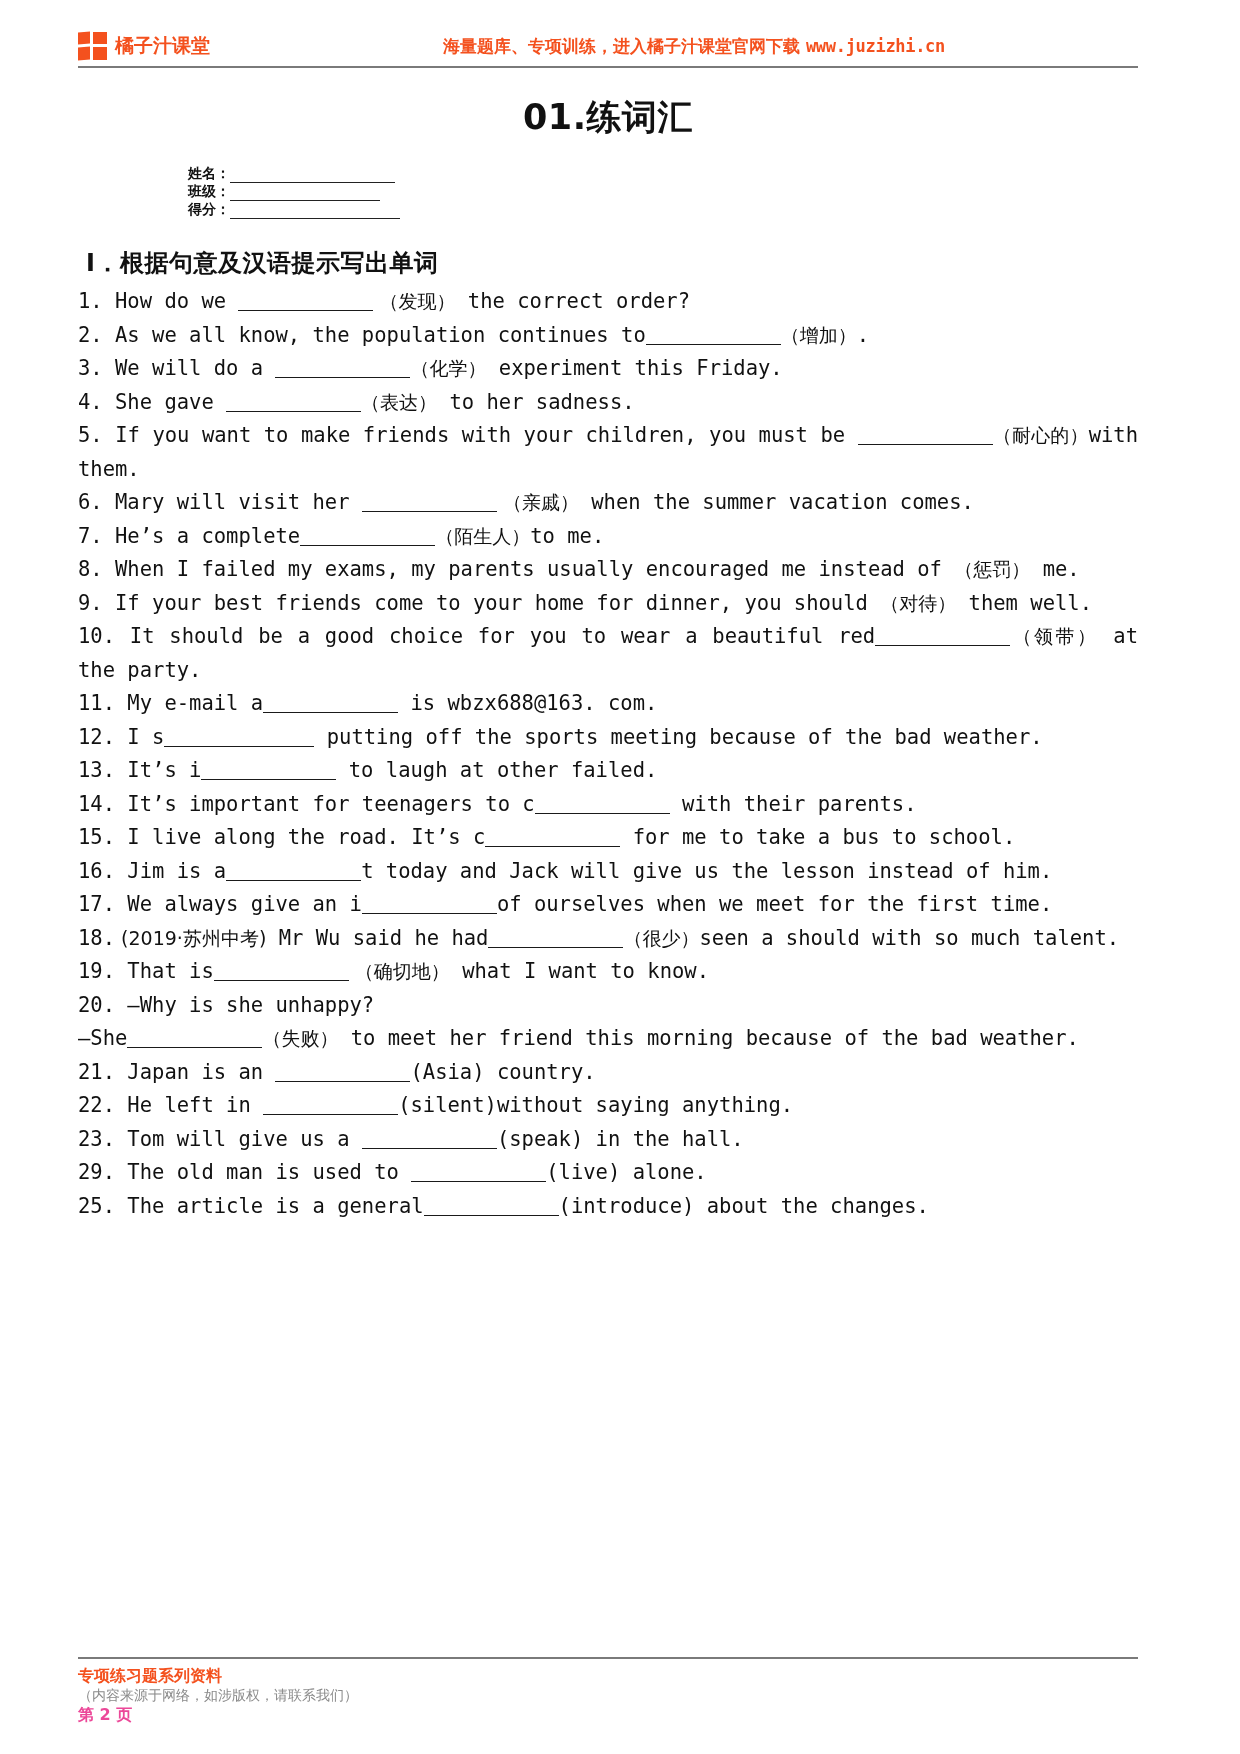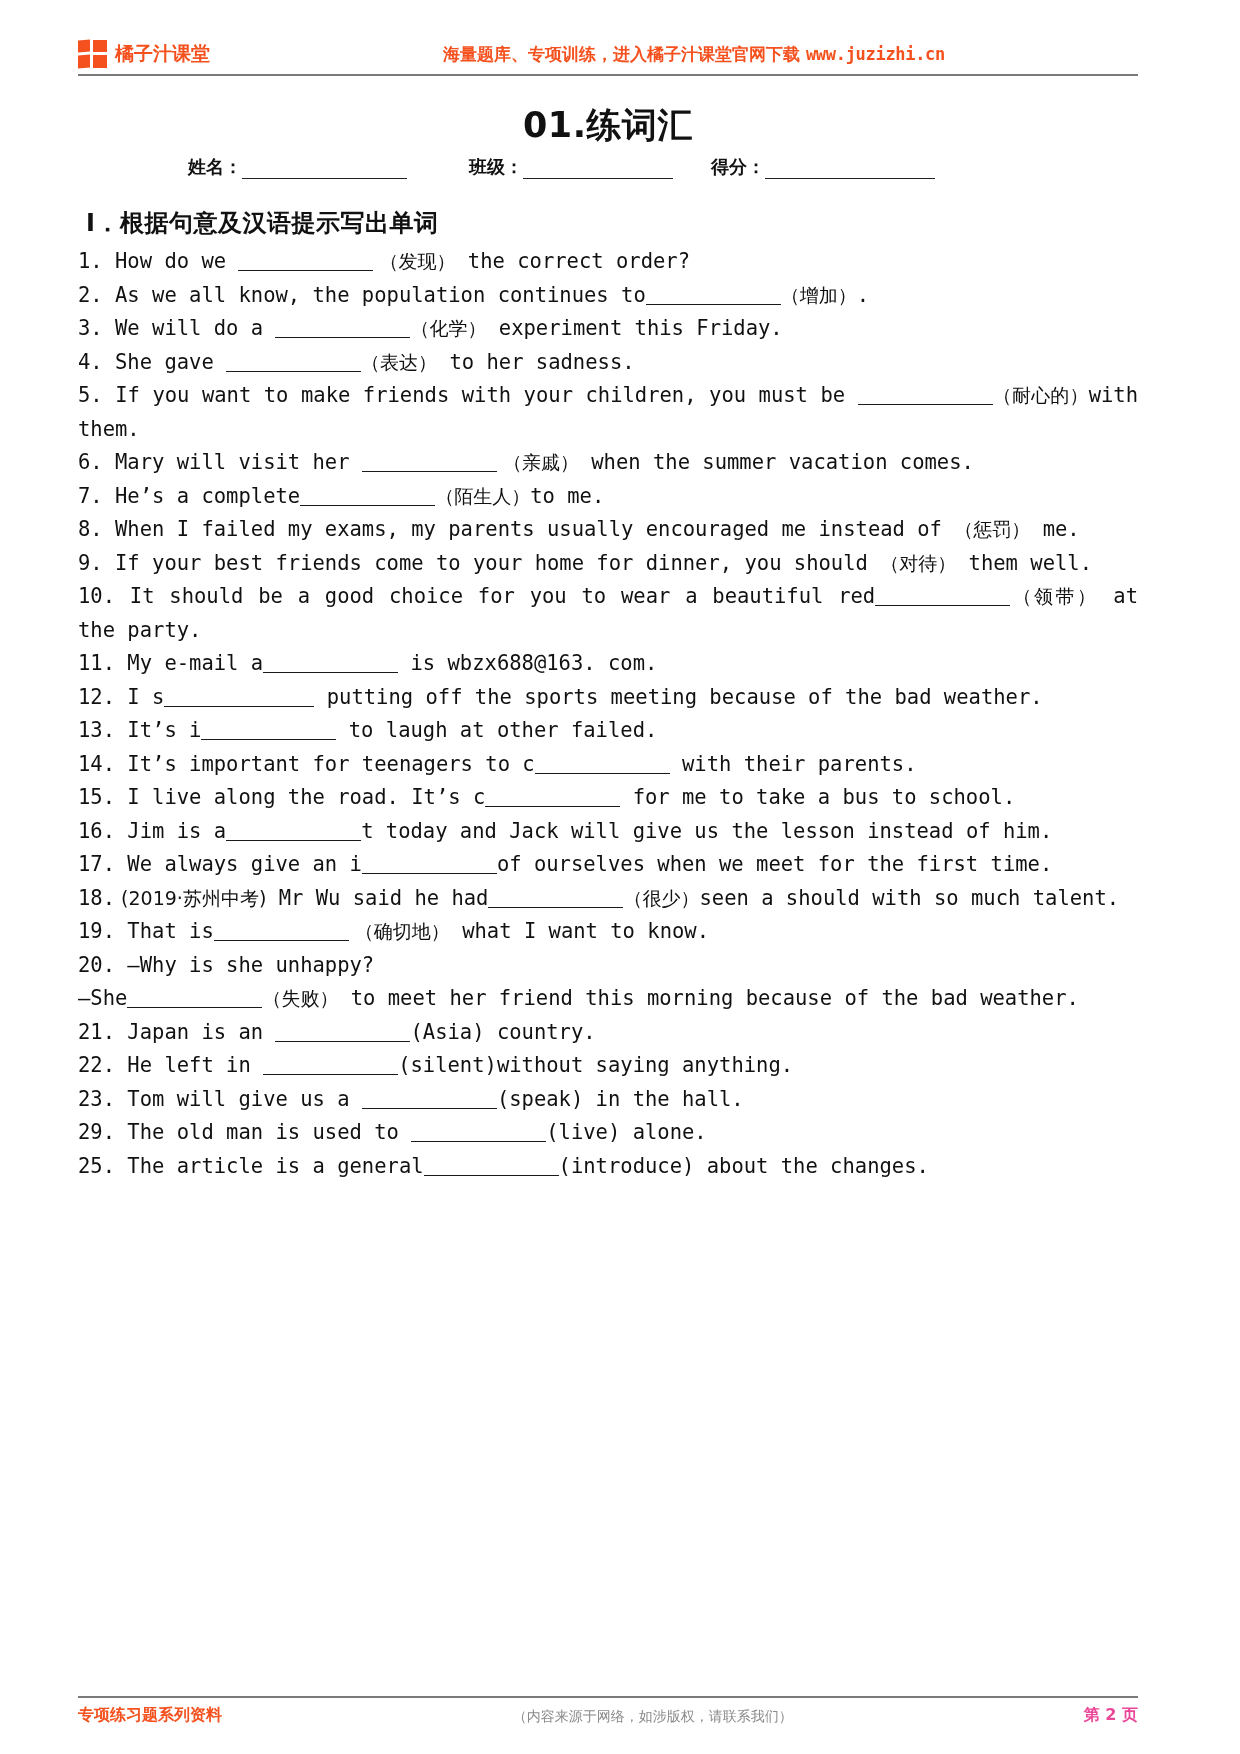--- a/index.html
+++ b/index.html
@@ -5,21 +5,21 @@
   * { box-sizing: border-box; }
   html, body { margin:0; padding:0; }
   body {
     width:1240px; height:1754px;
     background:#ffffff;
     font-family:"Liberation Serif", serif;
     color:#111111;
     position:relative;
     overflow:hidden;
   }
-  .page { width:1216px; height:1754px; position:relative; padding:8px 78px; }
+  .page { width:1216px; height:1754px; position:relative; padding:0 78px; }
 
   
   .header {
     display:flex; align-items:center;
     padding-top:30px;
     height:62px;
   }
   .logo-wrap { display:flex; align-items:center; gap:7px; flex:0 0 auto; }
   .logo-mark {
     width:30px; height:28px; position:relative; flex:0 0 auto;
@@ -55,23 +55,24 @@
     text-align:center;
     font-family:"DejaVu Sans", sans-serif;
     font-weight:bold;
     font-size:35px;
     margin-top:26px;
     letter-spacing:0.5px;
   }
 
   
   .meta-row {
-    display:flex; margin-top:6px; padding:0 30px 0 110px;
-    font-family:"DejaVu Sans", sans-serif;
-    font-size:18px;
+    display:flex; margin-top:24px; padding:0 30px 0 110px;
+    font-family:"DejaVu Sans", sans-serif;
+    font-size:14px;
+    flex-direction:column;
   }
   .meta-item { display:flex; align-items:flex-end; white-space:nowrap; }
   .meta-label { font-weight:bold; }
   .meta-blank {
     display:inline-block;
     border-bottom:1.5px solid #222;
     height:17px;
   }
   .meta-item.name  { margin-right:62px; }
   .meta-item.name  .meta-blank { width:165px; }
@@ -108,22 +109,23 @@
   .blank.w1 { width:135px; }
   .blank.w2 { width:150px; }
   .cn { font-family:"DejaVu Sans", sans-serif; font-size:19px; }
 
   
   .footer-wrap {
     position:absolute; left:78px; right:78px; bottom:28px;
   }
   .footer-rule { height:2px; background:#7a7a7a; }
   .footer-row {
-    display:flex; align-items:flex-end; margin-top:7px;
-    font-family:"DejaVu Sans", sans-serif;
+    display:flex; align-items:flex-start; margin-top:7px;
+    font-family:"DejaVu Sans", sans-serif;
+    flex-direction:column;
   }
   .footer-left {
     color:#F4511E; font-weight:bold; font-size:16px; white-space:nowrap;
   }
   .footer-center {
     flex:1 1 auto; text-align:center; color:#8a8a8a; font-size:14px; white-space:nowrap;
   }
   .footer-right {
     color:#ec4899; font-weight:bold; font-size:16px; white-space:nowrap;
   }

